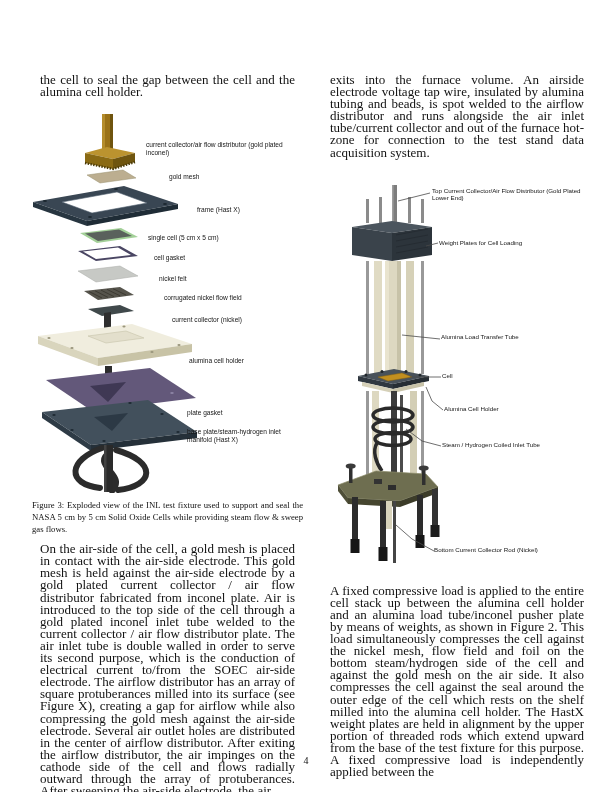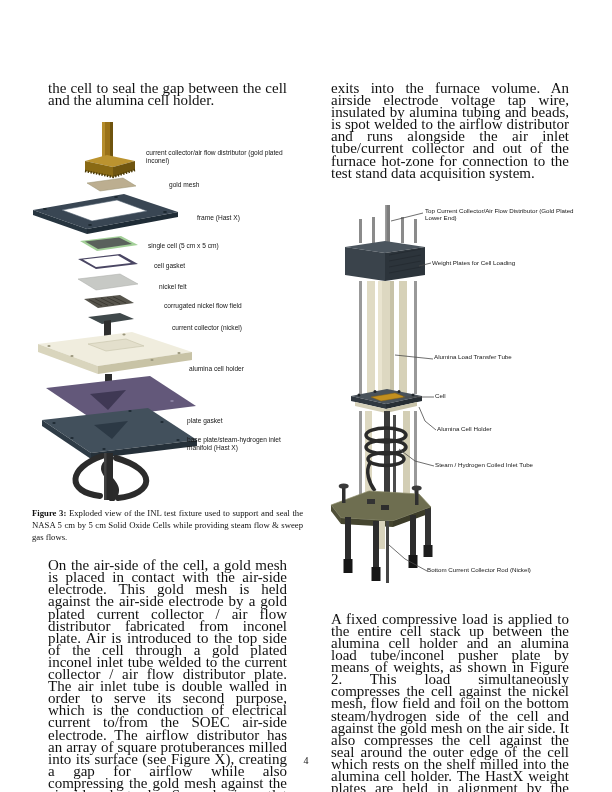--- a/index.html
+++ b/index.html
@@ -3,28 +3,28 @@
 <meta charset="utf-8">
 <style>
   html,body { margin:0; padding:0; background:#9a9a9a; }
   .page {
     position:relative; width:612px; height:792px; margin:0 auto;
     background:#ffffff; overflow:hidden;
     font-family:"Liberation Serif", serif; color:#111;
   }
   .col { position:absolute; top:66px; }
   .col-left  { left:32px;  width:271px; }
-  .col-right { left:315px; width:270px; }
+  .col-right { left:322px; width:270px; }
   p.body-text {
-    margin:16px; font-size:15px; line-height:12.1px; text-align:justify;
+    margin:8px; font-size:13px; line-height:12.1px; text-align:justify;
   }
   p.caption {
     margin:6px 0 0 0; font-size:8.7px; line-height:12px; text-align:justify;
   }
-  .caption .cap-label { font-weight:bold; }
+  .caption .cap-label { font-weight:normal; }
   .body-follow-fig3 { margin-top:7px; }
   .body-follow-fig4 { margin-top:11px; }
   .fig { position:relative; width:100%; }
   .fig3 { height:379px; margin-top:16px; }
   .fig4 { height:398px; margin-top:20px; }
   .fig svg { position:absolute; left:0; top:0; display:block; }
   .fig-label {
     position:absolute; font-family:"Liberation Sans", sans-serif; color:#161616;
   }
   .fig3 .fig-label { font-size:6.6px; line-height:7.8px; }

